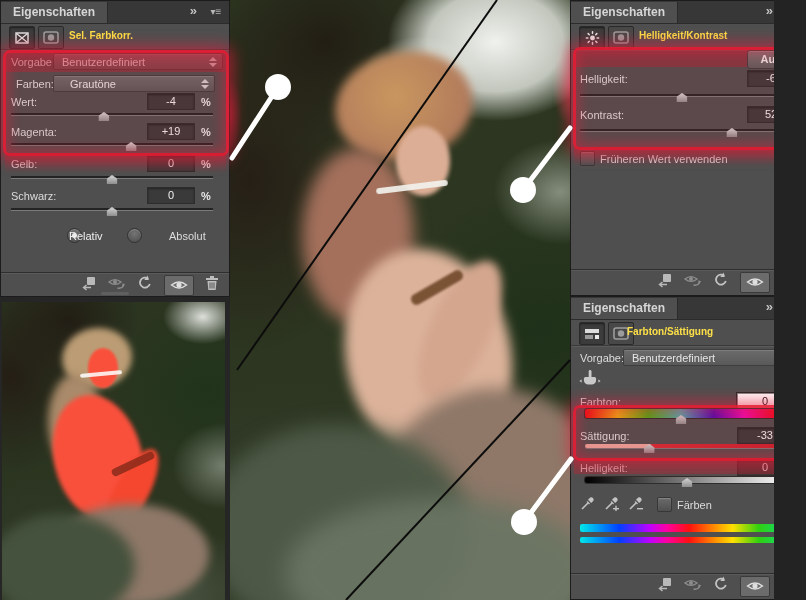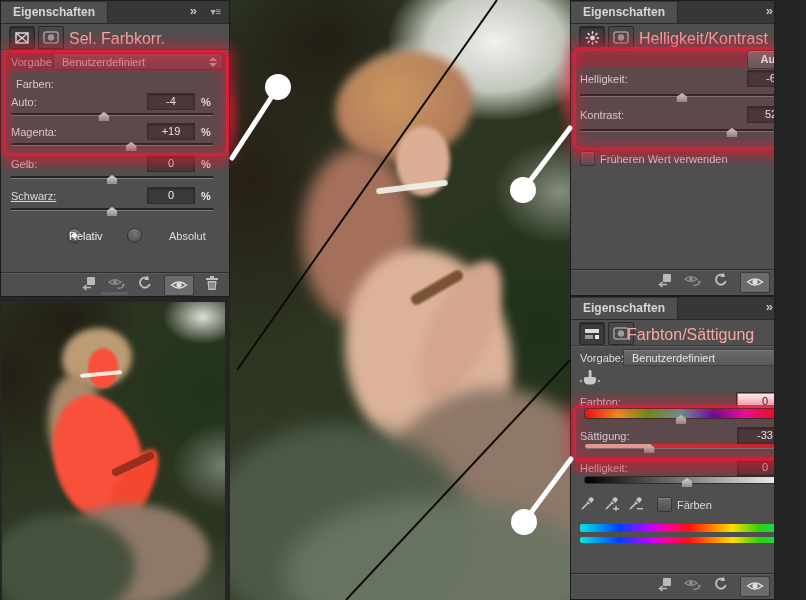--- a/index.html
+++ b/index.html
@@ -5,21 +5,21 @@
   html,body{margin:0;padding:0;background:#232323;}
   .stage{position:relative;width:774px;height:600px;overflow:hidden;
          font-family:"Liberation Sans",sans-serif;background:#262626;}
   
   .panel{position:absolute;background:#4f4f4f;border:1px solid #1c1c1c;box-sizing:border-box;}
   .tabbar{position:absolute;left:0;right:0;top:0;height:22px;background:#373737;border-bottom:1px solid #2c2c2c;}
   .tab{position:absolute;left:0;top:1px;height:21px;padding:0 12px;background:#4f4f4f;
        color:#d6d6d6;font-size:12px;font-weight:bold;line-height:21px;border-right:1px solid #2a2a2a;}
   .chevrons{position:absolute;top:2px;color:#c2c2c2;font-size:13px;font-weight:bold;letter-spacing:-2px;}
   .pmenu{position:absolute;top:4px;width:18px;height:13px;color:#b5b5b5;font-size:10px;line-height:13px;text-align:center;}
-  .hdr-title{position:absolute;color:#fca5a5;font-size:16px;font-weight:normal;}
+  .hdr-title{position:absolute;color:#fde047;font-size:10px;font-weight:bold;}
   .iconwell{position:absolute;width:24px;height:21px;background:#3c3c3c;border:1px solid #2a2a2a;
             box-shadow:inset 0 1px 2px rgba(0,0,0,.5);border-radius:2px;display:flex;align-items:center;justify-content:center;}
   .iconwell.flat{background:#484848;box-shadow:none;}
   .divider{position:absolute;left:0;right:0;height:1px;background:#3a3a3a;box-shadow:0 1px 0 rgba(255,255,255,.07);}
   .lbl{position:absolute;color:#dcdcdc;font-size:11px;white-space:nowrap;}
   .vbox{position:absolute;width:46px;height:15px;background:#3a3a3a;border:1px solid #2d2d2d;
         box-shadow:inset 0 1px 2px rgba(0,0,0,.4);color:#efefef;font-size:11px;text-align:center;line-height:15px;}
   .vbox.white{background:#fff;color:#111;border:1px solid #888;box-shadow:0 0 0 1px #272727;}
   .pct{position:absolute;color:#e8e8e8;font-size:11px;font-weight:bold;}
   .dd{position:absolute;height:17px;background:linear-gradient(180deg,#6b6b6b,#595959);
@@ -143,22 +143,25 @@
         </svg>
     </span>
     <div class="hdr-title" style="left:68px;top:29px;">Sel. Farbkorr.</div>
     <div class="divider" style="top:48px;"></div>
 
     <div class="lbl" style="left:10px;top:55px;">Vorgabe:</div>
     <div class="dd" style="left:52px;top:52px;width:170px;">
       <span>Benutzerdefiniert</span><span class="arr"></span>
     </div>
     <div class="lbl" style="left:15px;top:77px;">Farben:</div>
-
-    <div class="lbl" style="left:10px;top:95px;">Auto:</div>
+    <div class="dd" style="left:52px;top:74px;width:162px;padding-left:16px;">
+      <span>Grautöne</span><span class="arr"></span>
+    </div>
+
+    <div class="lbl" style="left:10px;top:95px;">Wert:</div>
     <div class="vbox" style="left:146px;top:92px;">-4</div>
     <div class="pct" style="left:200px;top:95px;">%</div>
     <div class="slider" style="left:10px;top:107px;width:202px;">
       <div class="track"></div>
       <div class="thumb" style="left: 46%;"></div>
     </div>
 
     <div class="lbl" style="left:10px;top:125px;">Magenta:</div>
     <div class="vbox" style="left:146px;top:122px;">+19</div>
     <div class="pct" style="left:200px;top:125px;">%</div>
@@ -168,21 +171,21 @@
     </div>
 
     <div class="lbl" style="left:10px;top:157px;">Gelb:</div>
     <div class="vbox" style="left:146px;top:154px;">0</div>
     <div class="pct" style="left:200px;top:157px;">%</div>
     <div class="slider" style="left:10px;top:170px;width:202px;">
       <div class="track"></div>
       <div class="thumb" style="left: 50%;"></div>
     </div>
 
-    <div class="lbl" style="left:10px;top:189px;text-decoration:underline;">Schwarz:</div>
+    <div class="lbl" style="left:10px;top:189px;">Schwarz:</div>
     <div class="vbox" style="left:146px;top:186px;">0</div>
     <div class="pct" style="left:200px;top:189px;">%</div>
     <div class="slider" style="left:10px;top:202px;width:202px;">
       <div class="track"></div>
       <div class="thumb" style="left: 50%;"></div>
     </div>
 
     <div class="radio sel" style="left:66px;top:227px;"></div>
     <div class="lbl" style="left:68px;top:229px;color:#efefef;">Relativ</div>
     <div class="radio" style="left:126px;top:227px;"></div>

